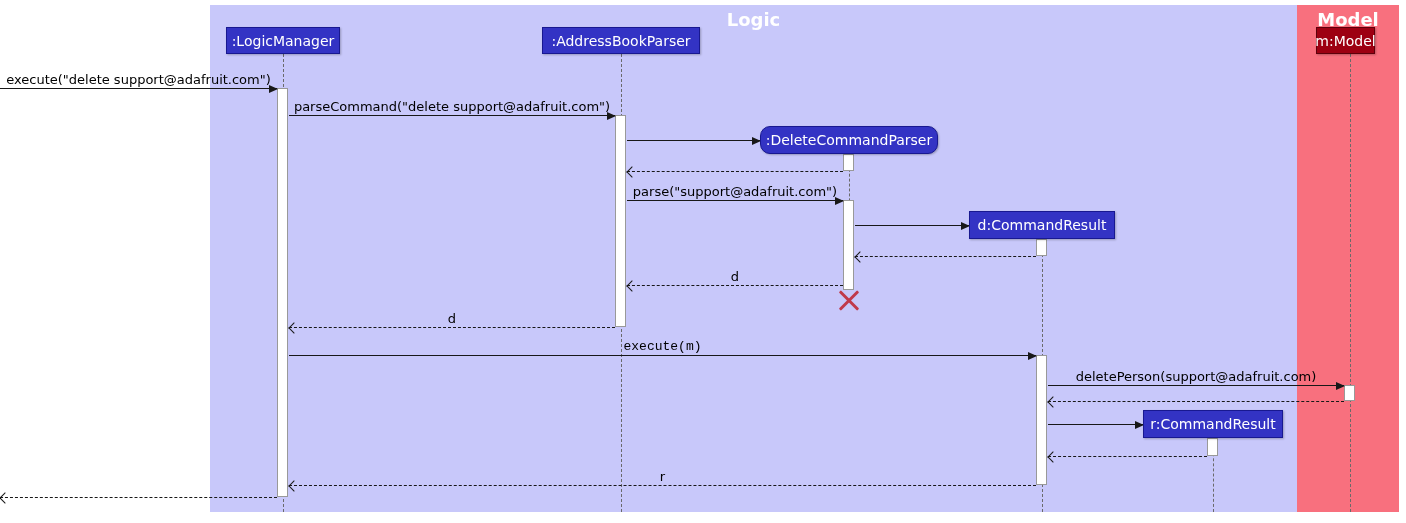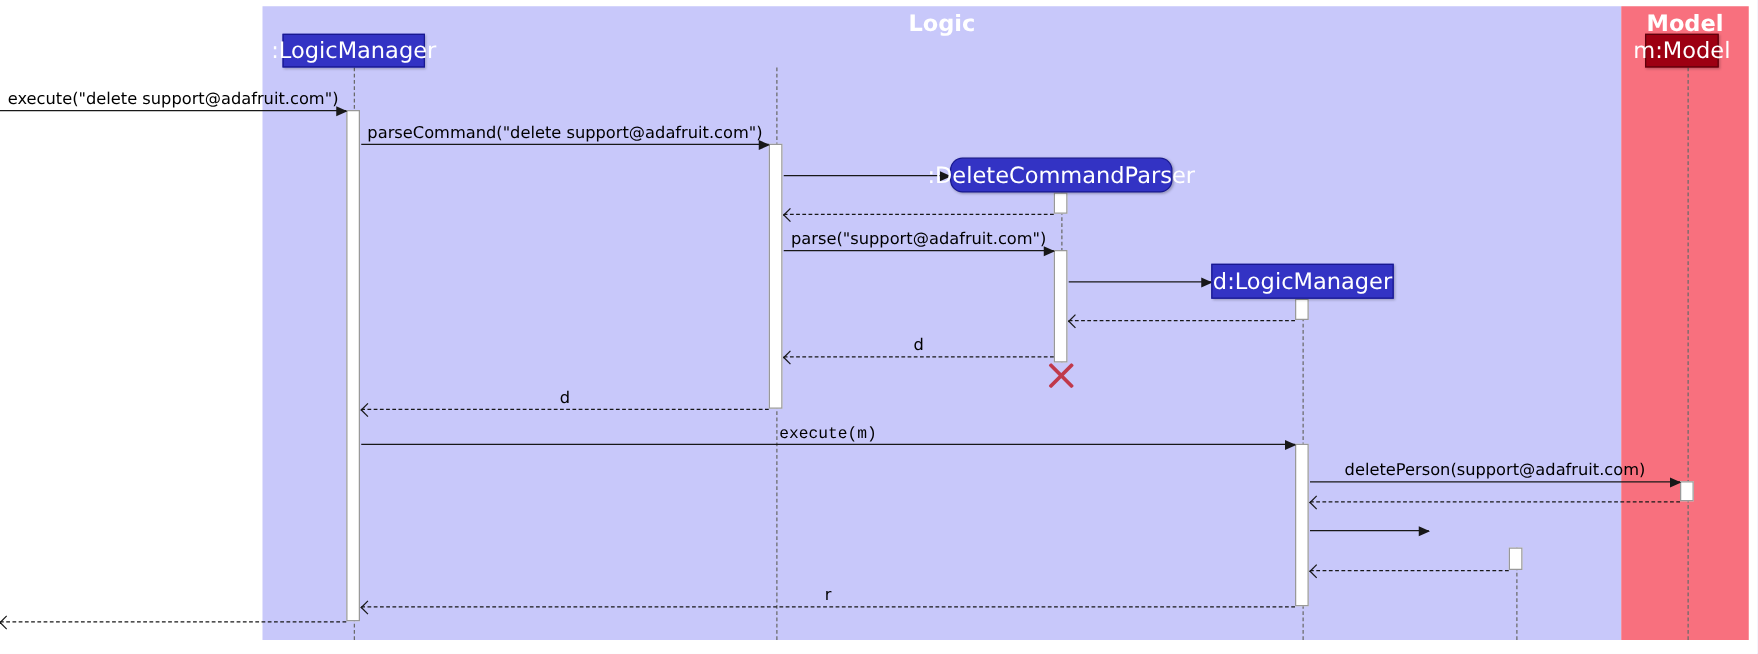--- a/index.html
+++ b/index.html
@@ -25,21 +25,21 @@
   }
 
   .pbox {
     position: absolute;
     display: flex;
     align-items: center;
     justify-content: center;
     background: var(--logic-box-bg, #3333C4);
     border: 1px solid var(--logic-box-border, #181890);
     color: #ffffff;
-    font-size: 18px;
+    font-size: 14px;
     white-space: nowrap;
     box-shadow: 1px 1px 2px rgba(0,0,0,0.25);
   }
   .pbox.model {
     background: var(--model-box-bg, #9D0012);
     border-color: var(--model-box-border, #5E000B);
   }
 
   .lifeline {
     position: absolute;
@@ -195,25 +195,31 @@
     <span class="chev-l"></span>
   </div>
 
   <div class="msg dashed" style="left:0; top:497px; width:277px;">
     <span class="chev-l"></span>
   </div>
 
   <div class="pbox" style="left:226px; top:27px; width:114px; height:27px;">
     <span>:LogicManager</span>
   </div>
+  <div class="pbox" style="left:542px; top:27px; width:158px; height:27px;">
+    <span>:AddressBookParser</span>
+  </div>
   <div class="pbox model" style="left:1316px; top:27px; width:59px; height:27px;">
     <span>m:Model</span>
   </div>
   <div class="pbox" style="left:760px; top:126px; width:178px; height:28px;border-radius:10px;">
     <span>:DeleteCommandParser</span>
   </div>
   <div class="pbox" style="left:969px; top:211px; width:146px; height:28px;">
-    <span>d:LogicManager</span>
+    <span>d:CommandResult</span>
+  </div>
+  <div class="pbox" style="left:1143px; top:410px; width:140px; height:28px;">
+    <span>r:CommandResult</span>
   </div>
 
   <div class="destroy" style="left:838px; top:289px;"></div>
 
 </div>
 
 </body></html>

